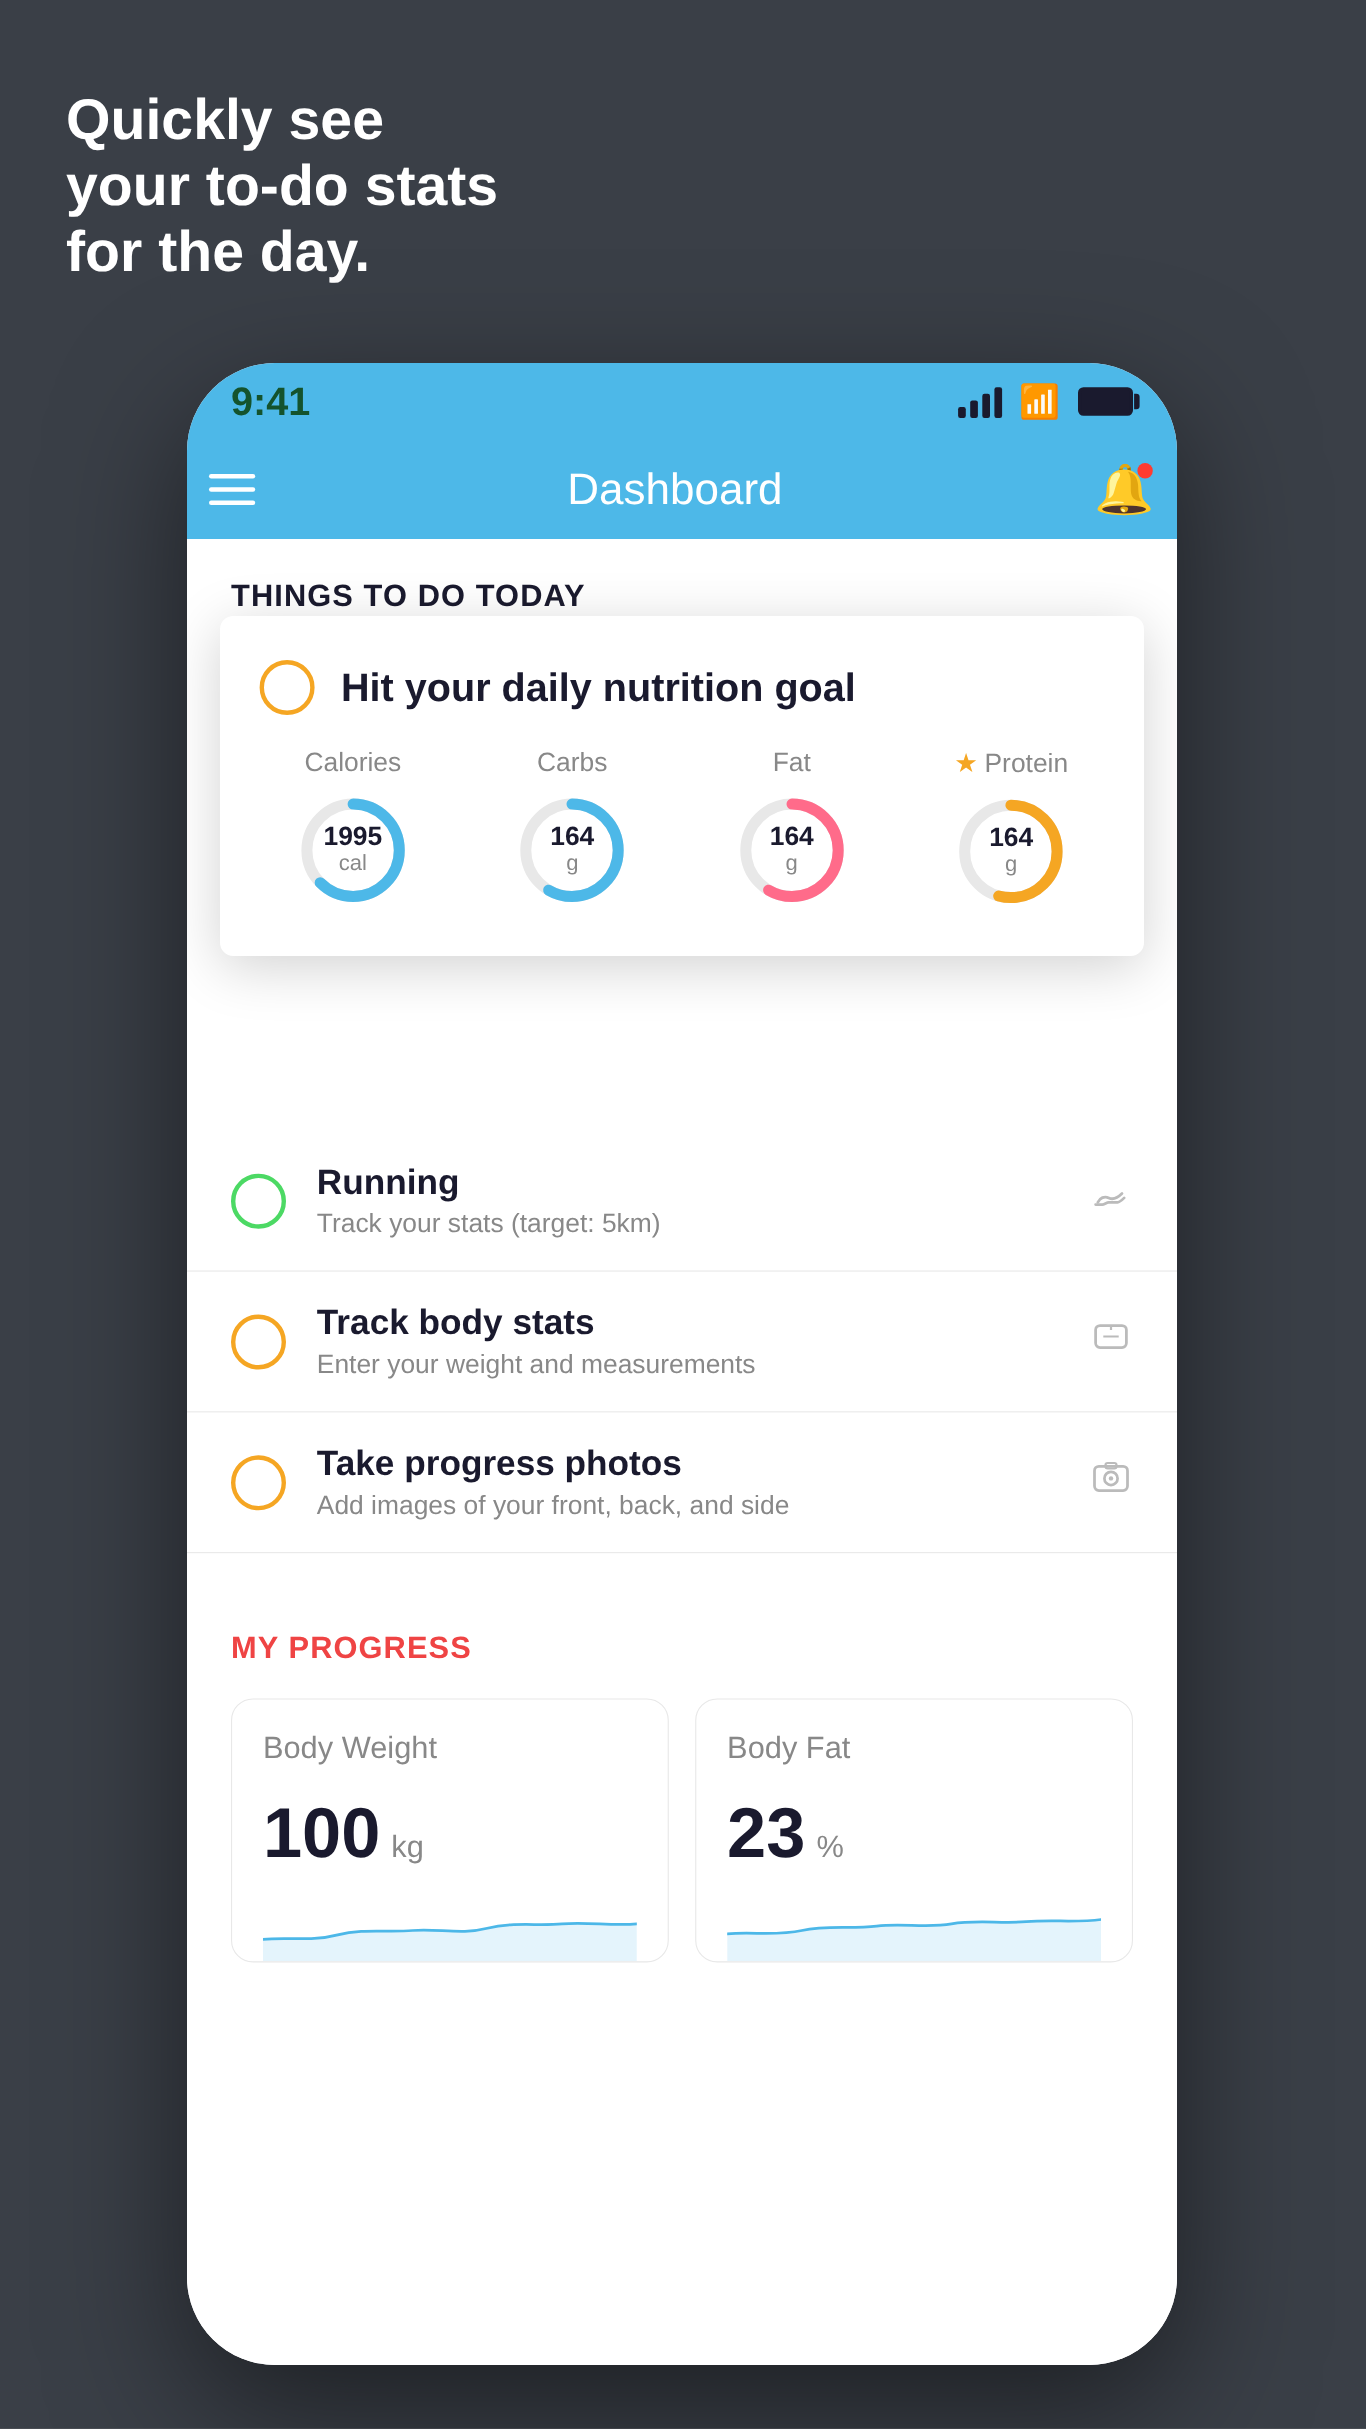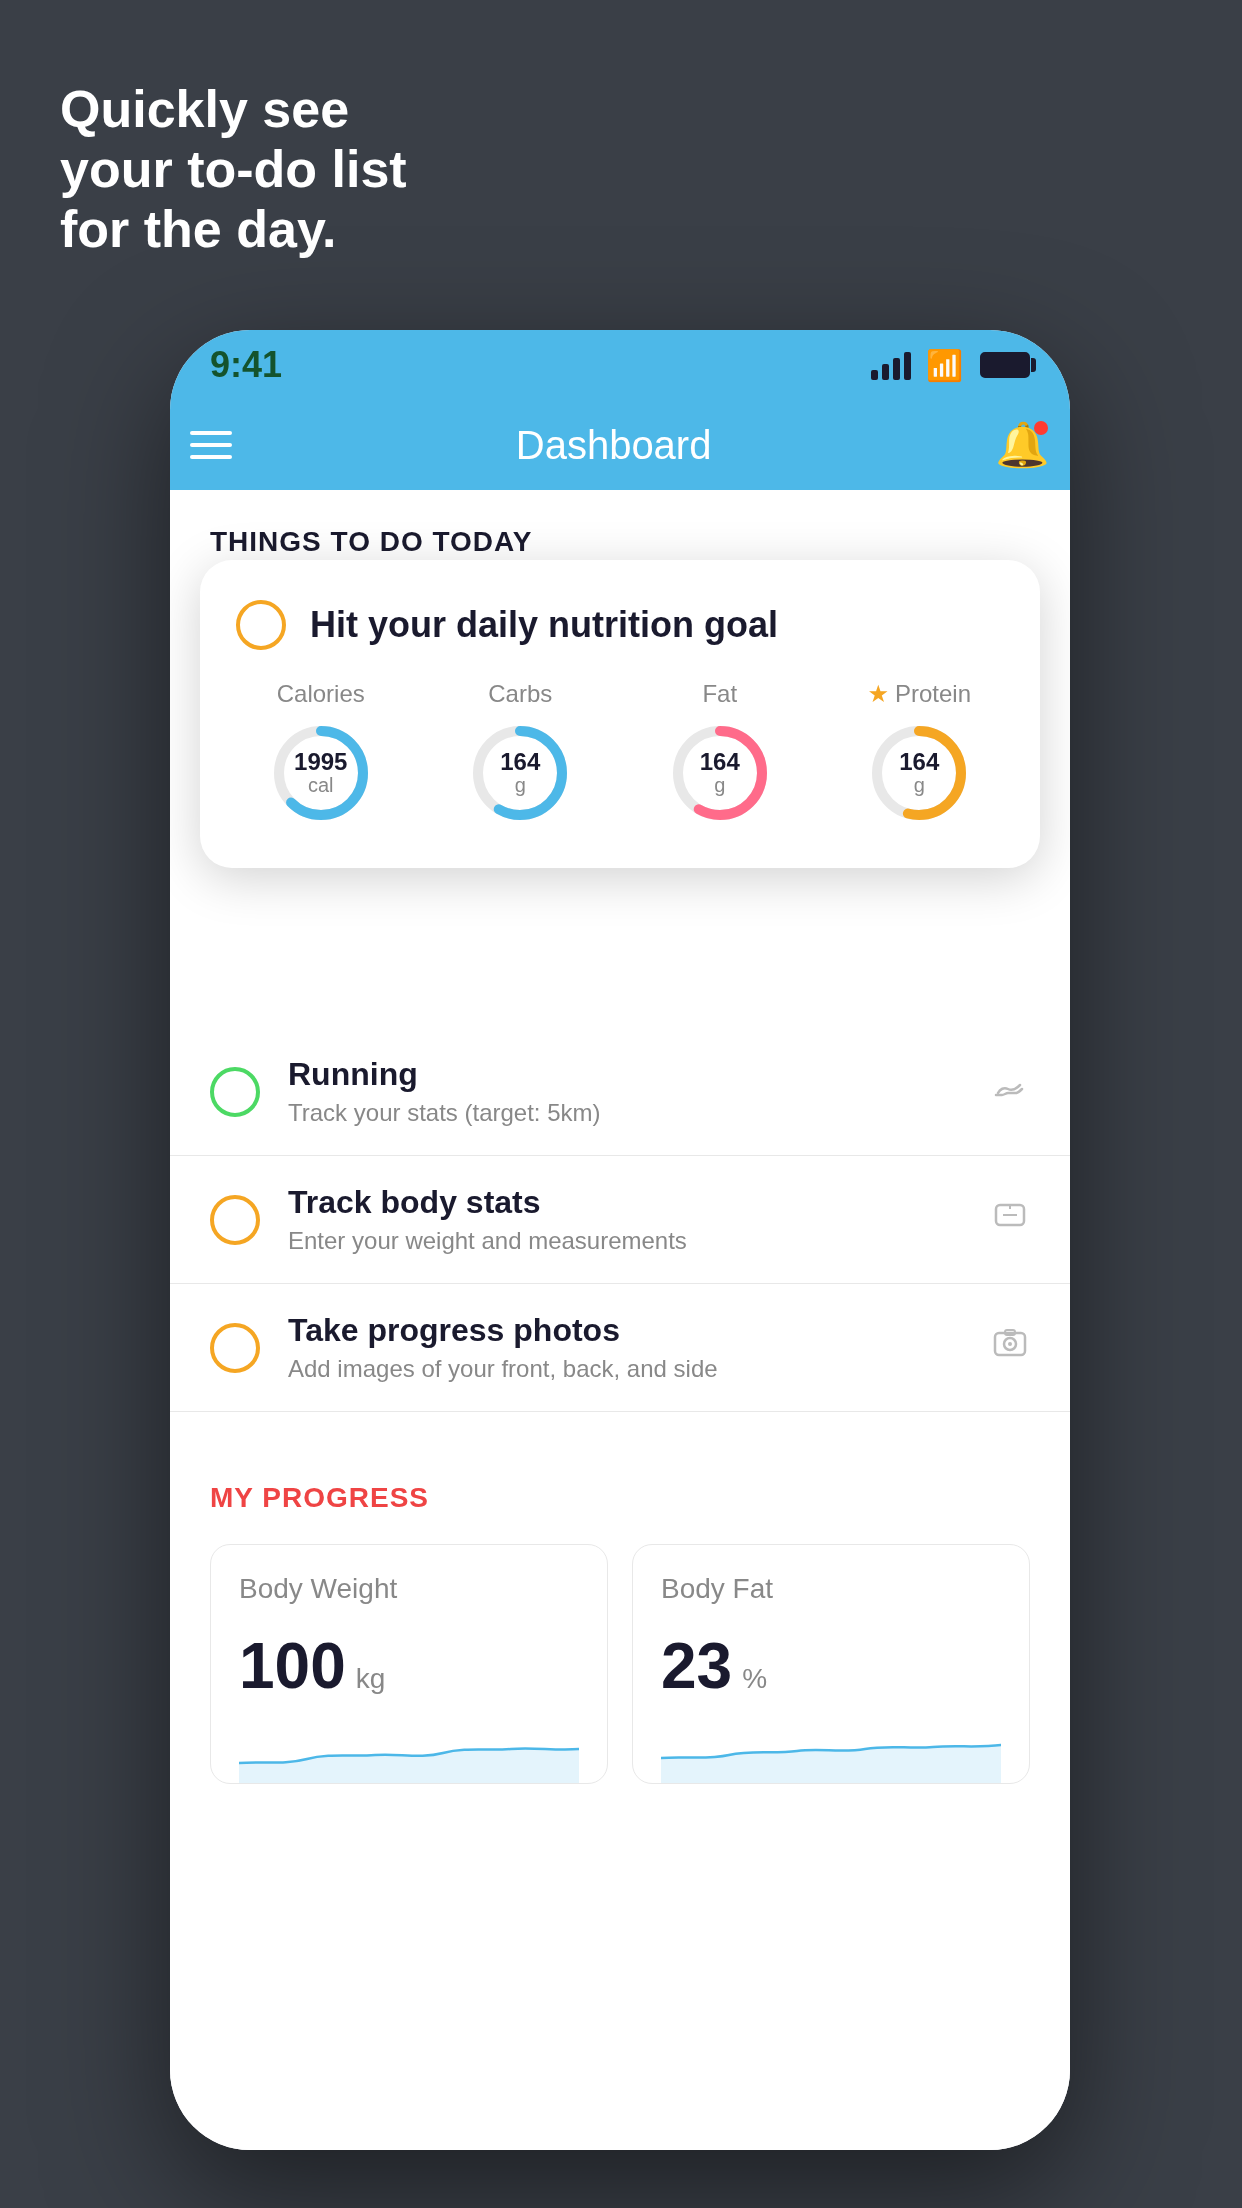--- a/index.html
+++ b/index.html
@@ -153,21 +153,21 @@
       text-transform: uppercase;
     }
 
     
     .floating-card {
       position: absolute;
       top: 70px;
       left: 30px;
       right: 30px;
       background: white;
-      border-radius: 32px;
+      border-radius: 12px;
       padding: 40px 36px;
       box-shadow: 0 10px 50px rgba(0,0,0,0.18);
       z-index: 10;
     }
 
     .card-title-row {
       display: flex;
       align-items: center;
       gap: 24px;
       margin-bottom: 30px;
@@ -355,21 +355,21 @@
       height: 60px;
     }
   </style>
 </head>
 <body>
 
 <div style="position:absolute;inset:0;background:#3a3f47;"></div>
 
 <div class="headline">
   <div>Quickly see</div>
-  <div>your to-do list</div>
+  <div>your to-do stats</div>
   <div>for the day.</div>
 </div>
 
 <div class="phone-frame">
 
   <div class="status-bar">
     <span class="status-time">9:41</span>
     <div class="status-icons">
       <div class="signal-bars">
         <div class="signal-bar" style="height:10px;"></div>

